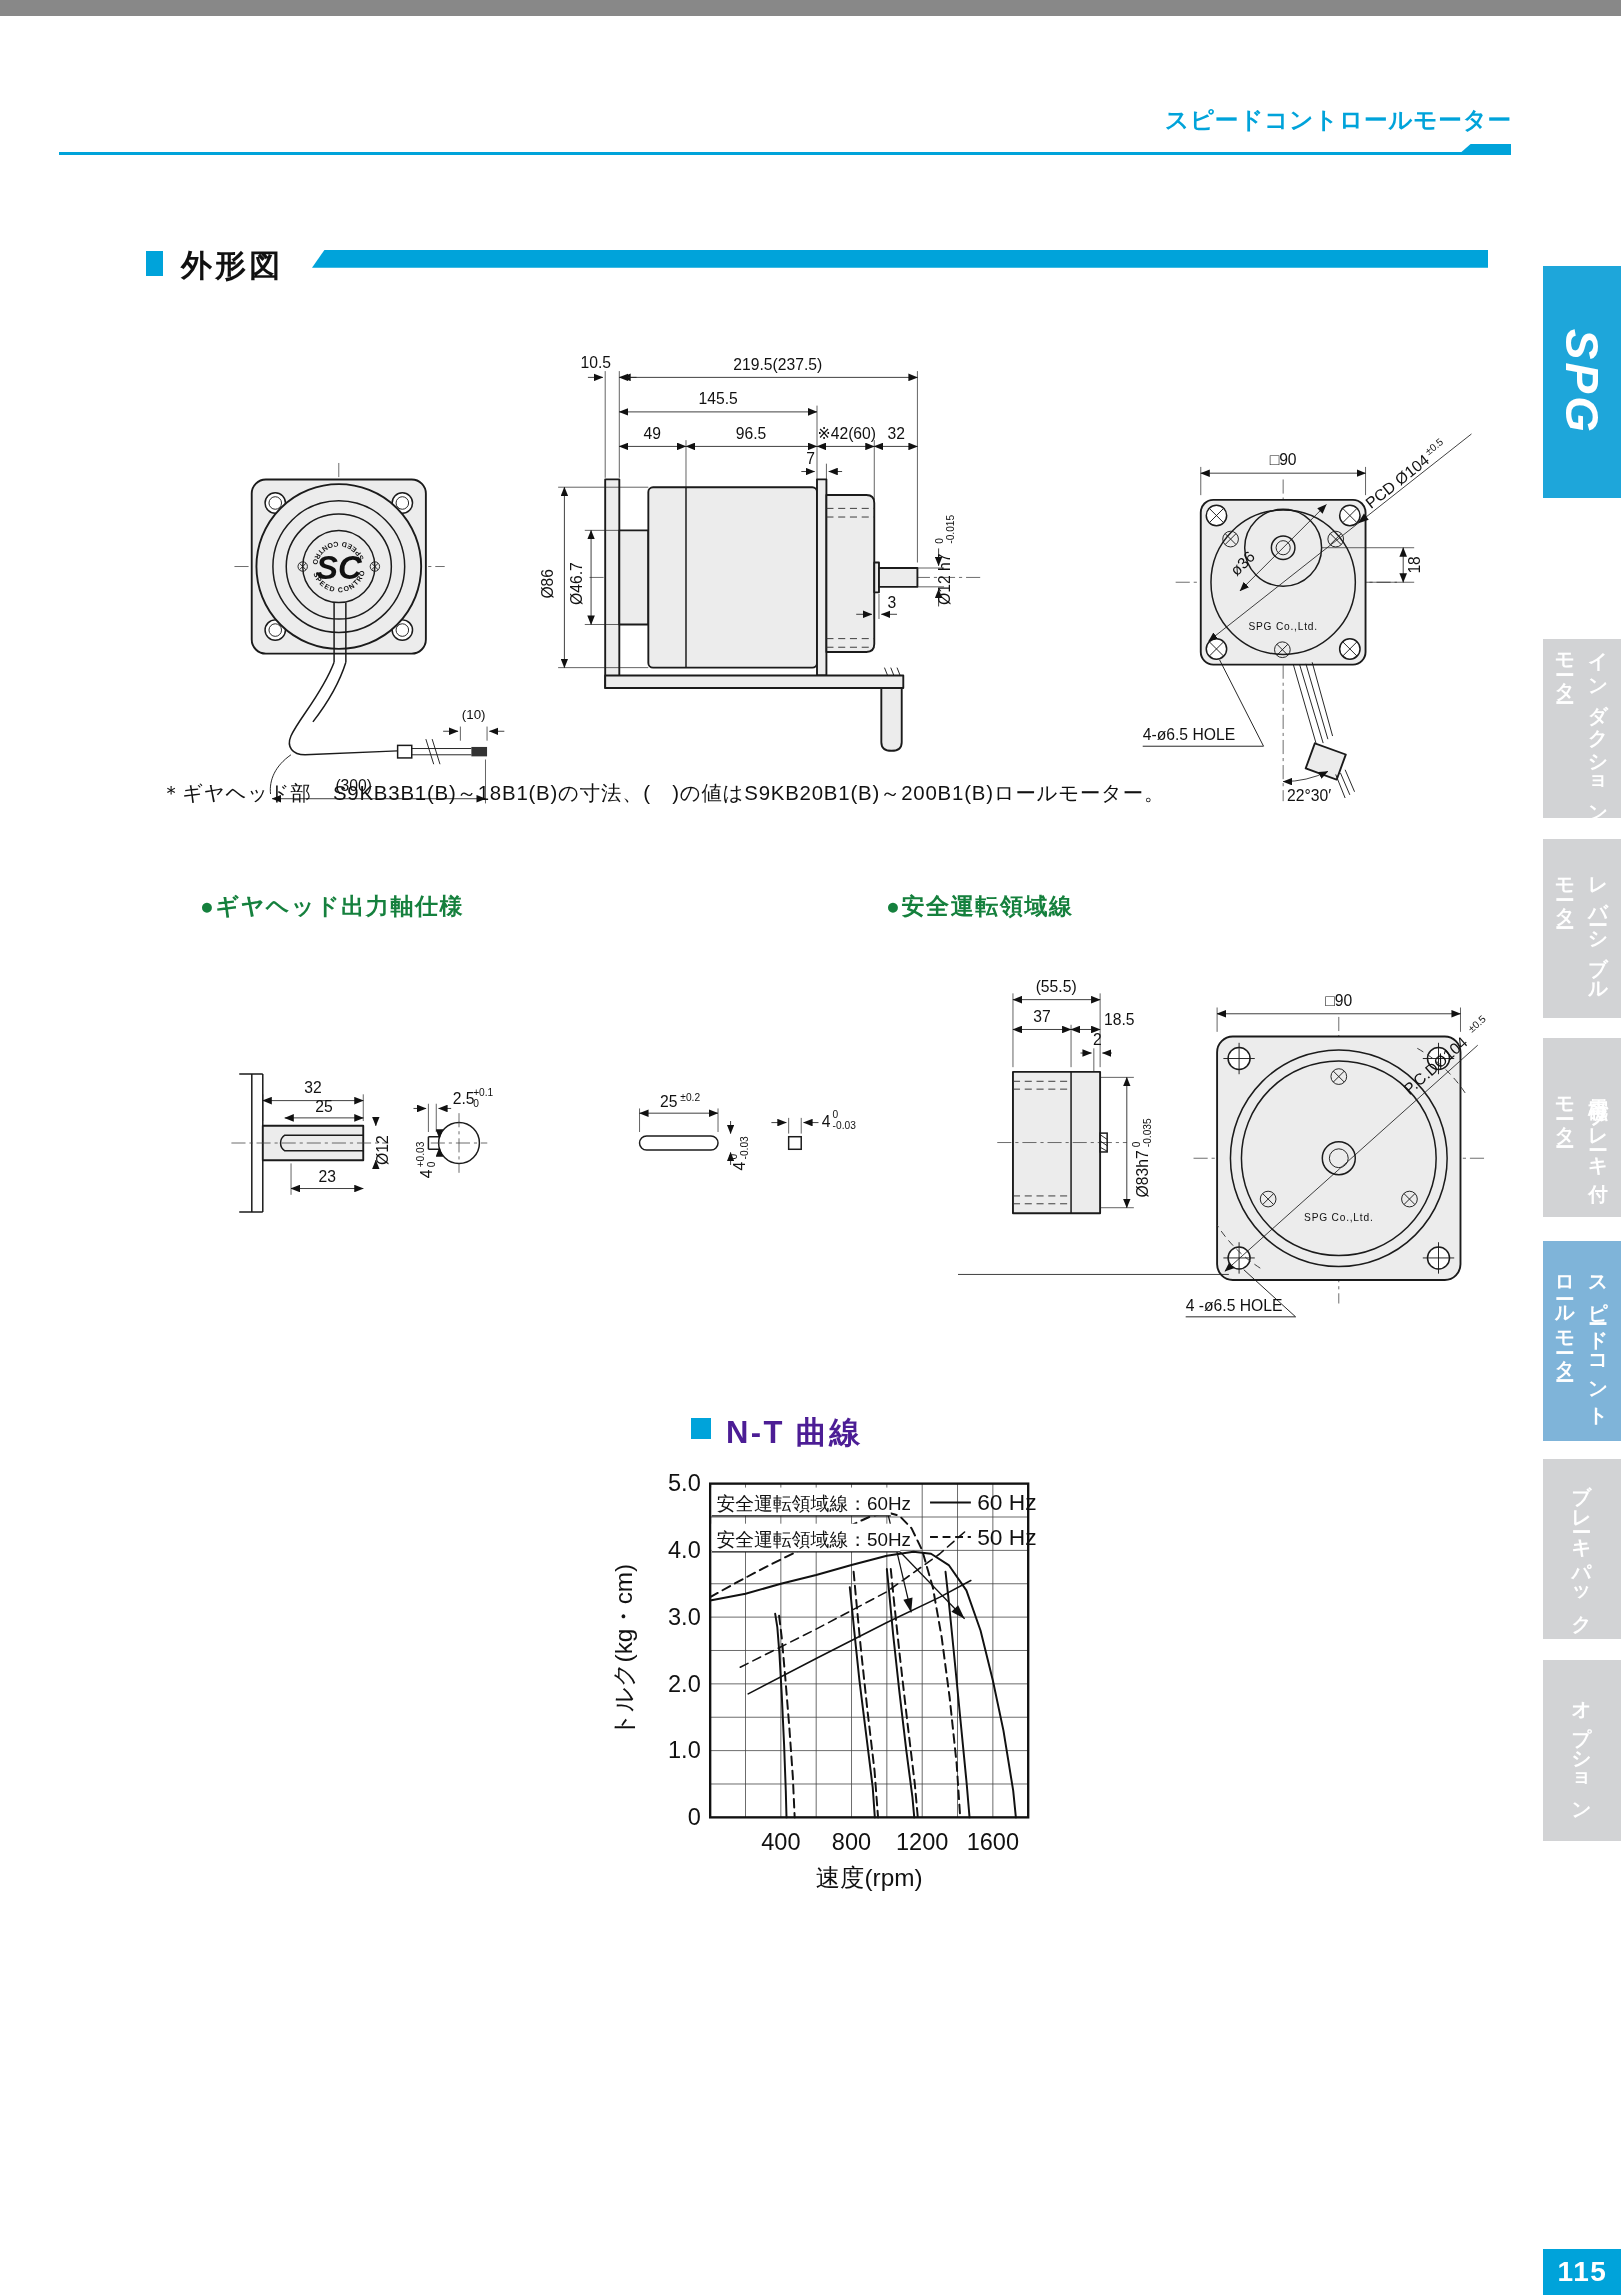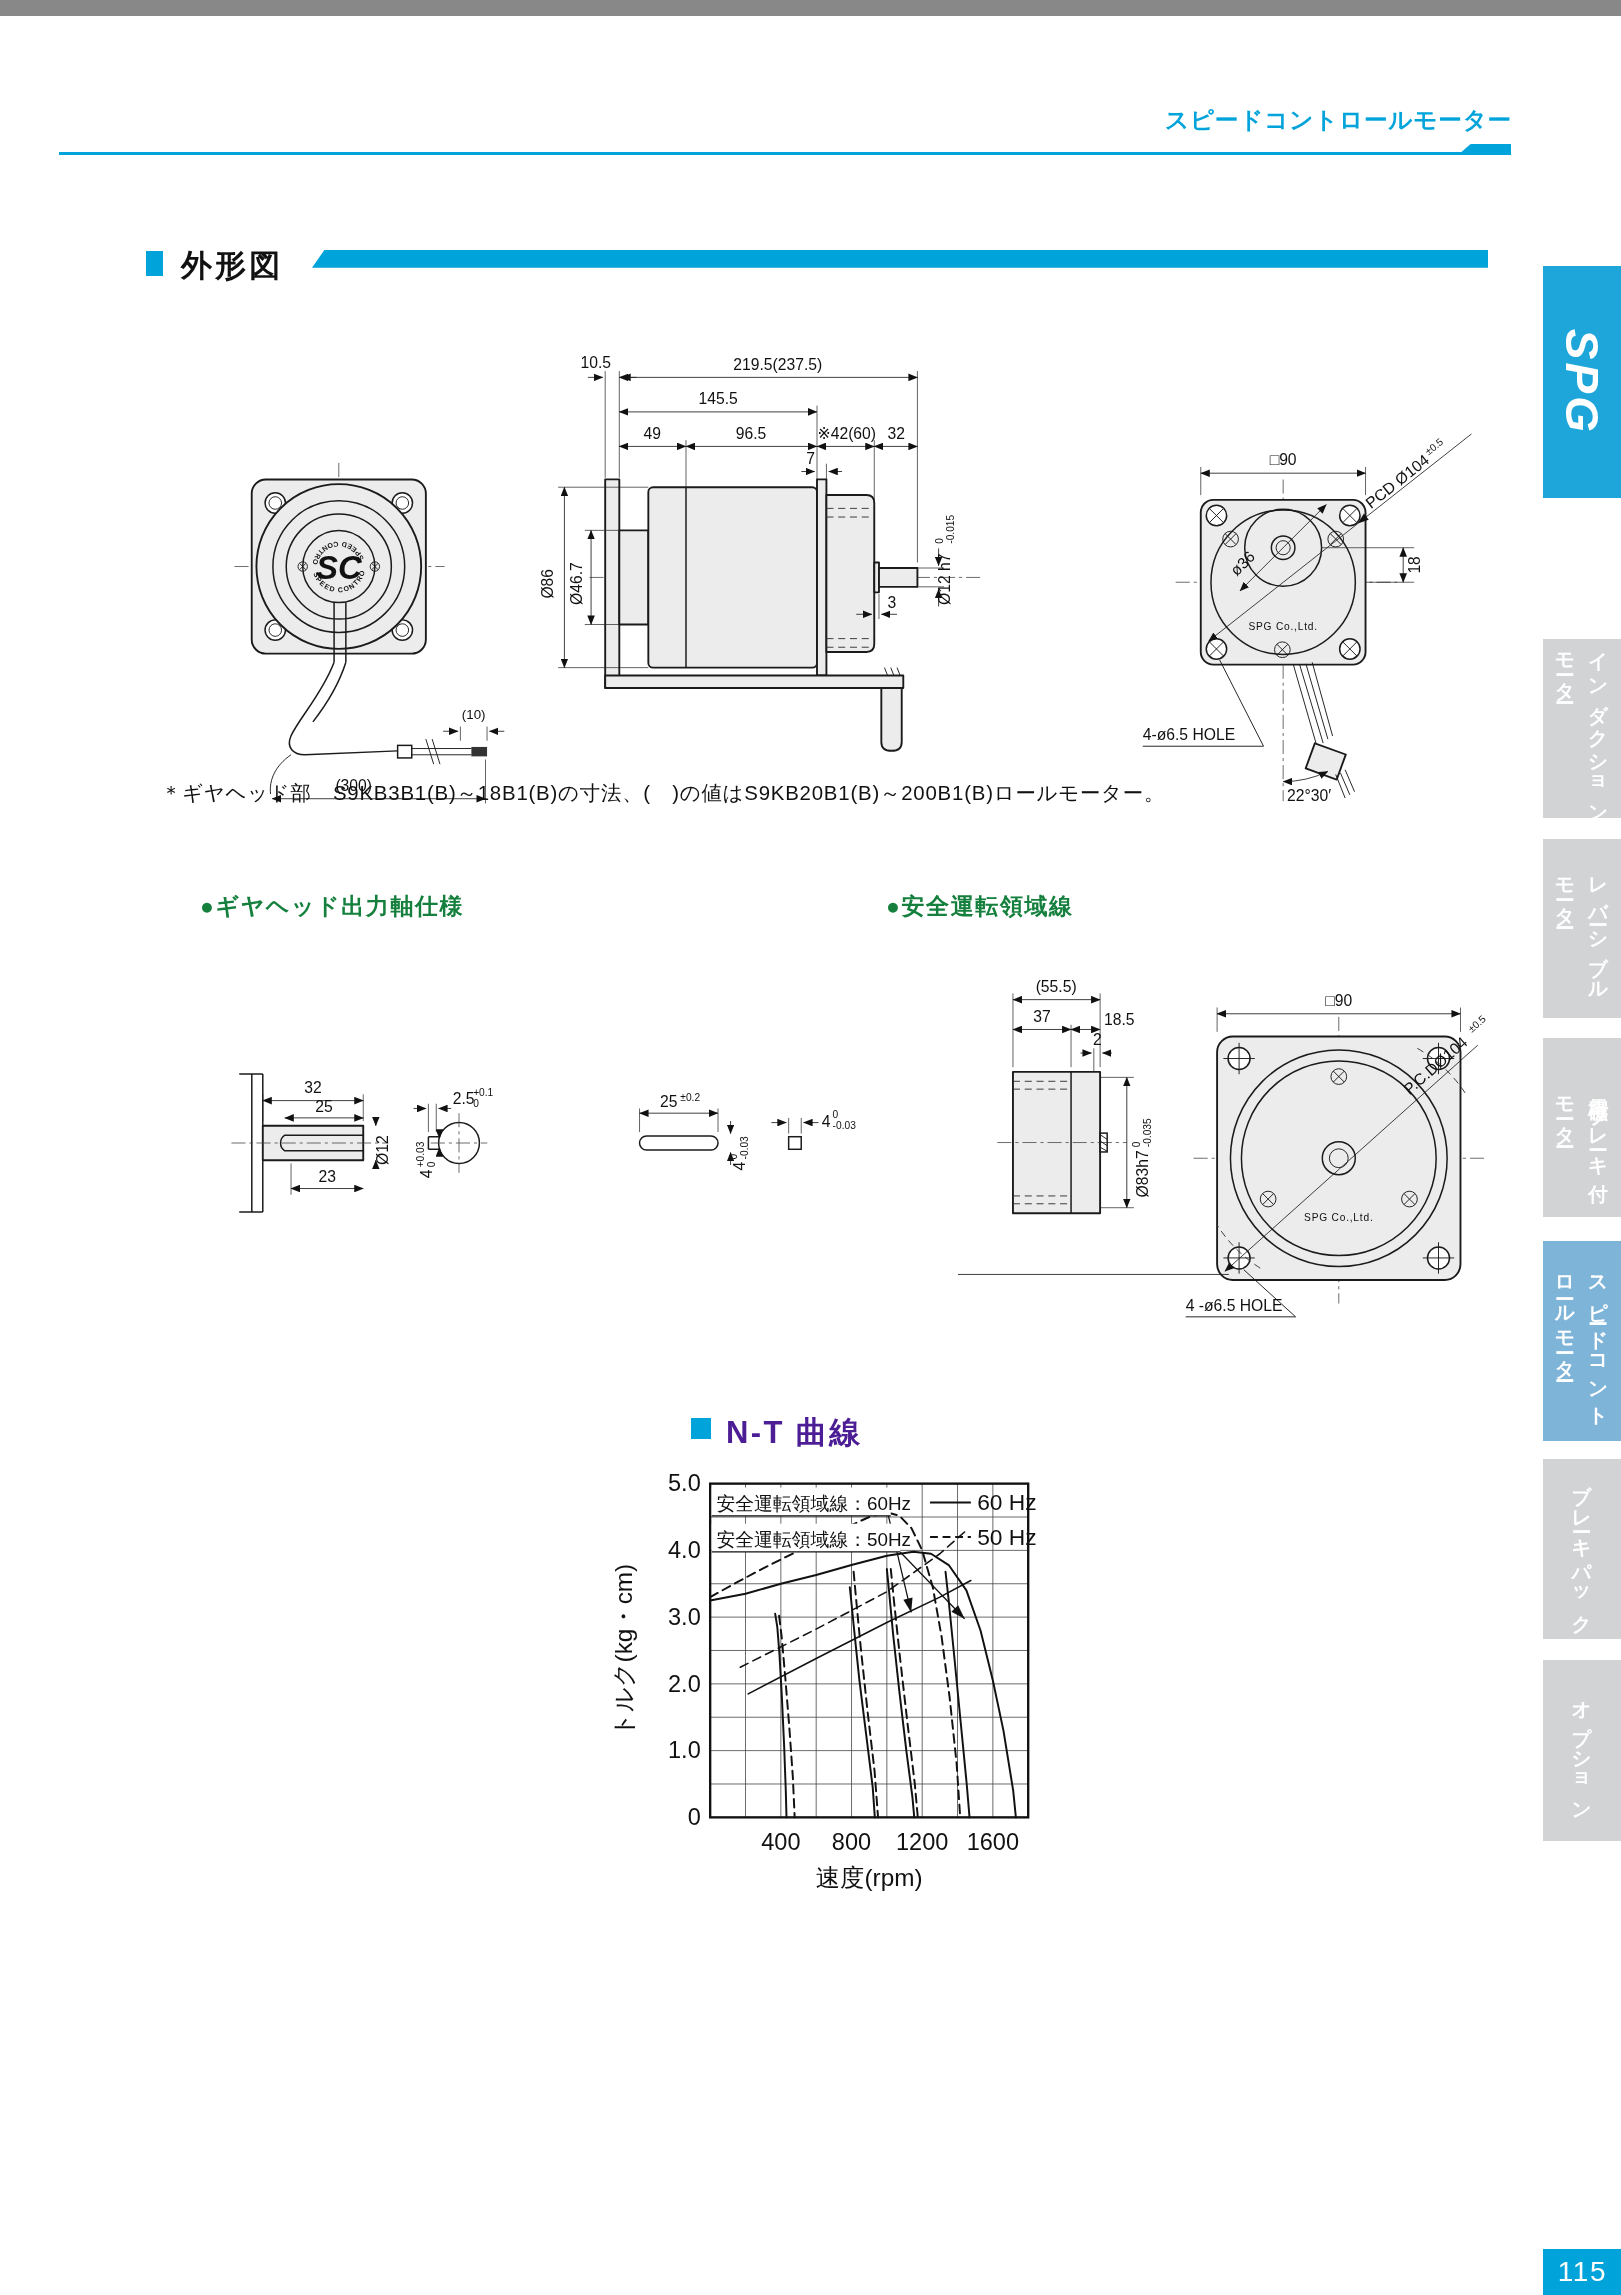--- a/index.html
+++ b/index.html
@@ -40,21 +40,21 @@
   .mid{text-anchor:middle;}
   .mk{font-size:13px;text-anchor:middle;letter-spacing:1px;}
   .ring{font-size:9px;letter-spacing:1.5px;font-weight:bold;}
   
   .tab{position:absolute;left:1543px;width:79px;background:var(--tab-gray);display:flex;align-items:center;justify-content:center;}
   .tab .cols{display:flex;flex-direction:row-reverse;gap:6.3px;}
   .tab span{writing-mode:vertical-rl;color:#fff;font-weight:bold;font-size:19.6px;letter-spacing:3.1px;}
   .tab.active{background:var(--active-tab);}
   .tab.spg{background:var(--spg-tab);}
   .spg-logo{color:#fff;font-size:46px;font-weight:bold;font-style:italic;letter-spacing:3.1px;transform:rotate(90deg);}
-  .page-badge{position:absolute;left:1543px;top:2233px;width:79px;height:46px;background:var(--accent);color:#fff;font-size:28px;font-weight:normal;display:flex;align-items:center;justify-content:center;letter-spacing:1.6px;}
+  .page-badge{position:absolute;left:1543px;top:2233px;width:79px;height:46px;background:var(--accent);color:#fff;font-size:28px;font-weight:bold;display:flex;align-items:center;justify-content:center;letter-spacing:1.6px;}
 </style>
 </head>
 <body>
 
 <div class="page">
 
   <svg width="0" height="0" style="position:absolute">
     <defs>
       <marker id="ah" viewBox="0 0 10 8" markerWidth="11" markerHeight="9" refX="9.5" refY="4" orient="auto-start-reverse">
         <path d="M0,0L10,4L0,8z" fill="#111"></path>

